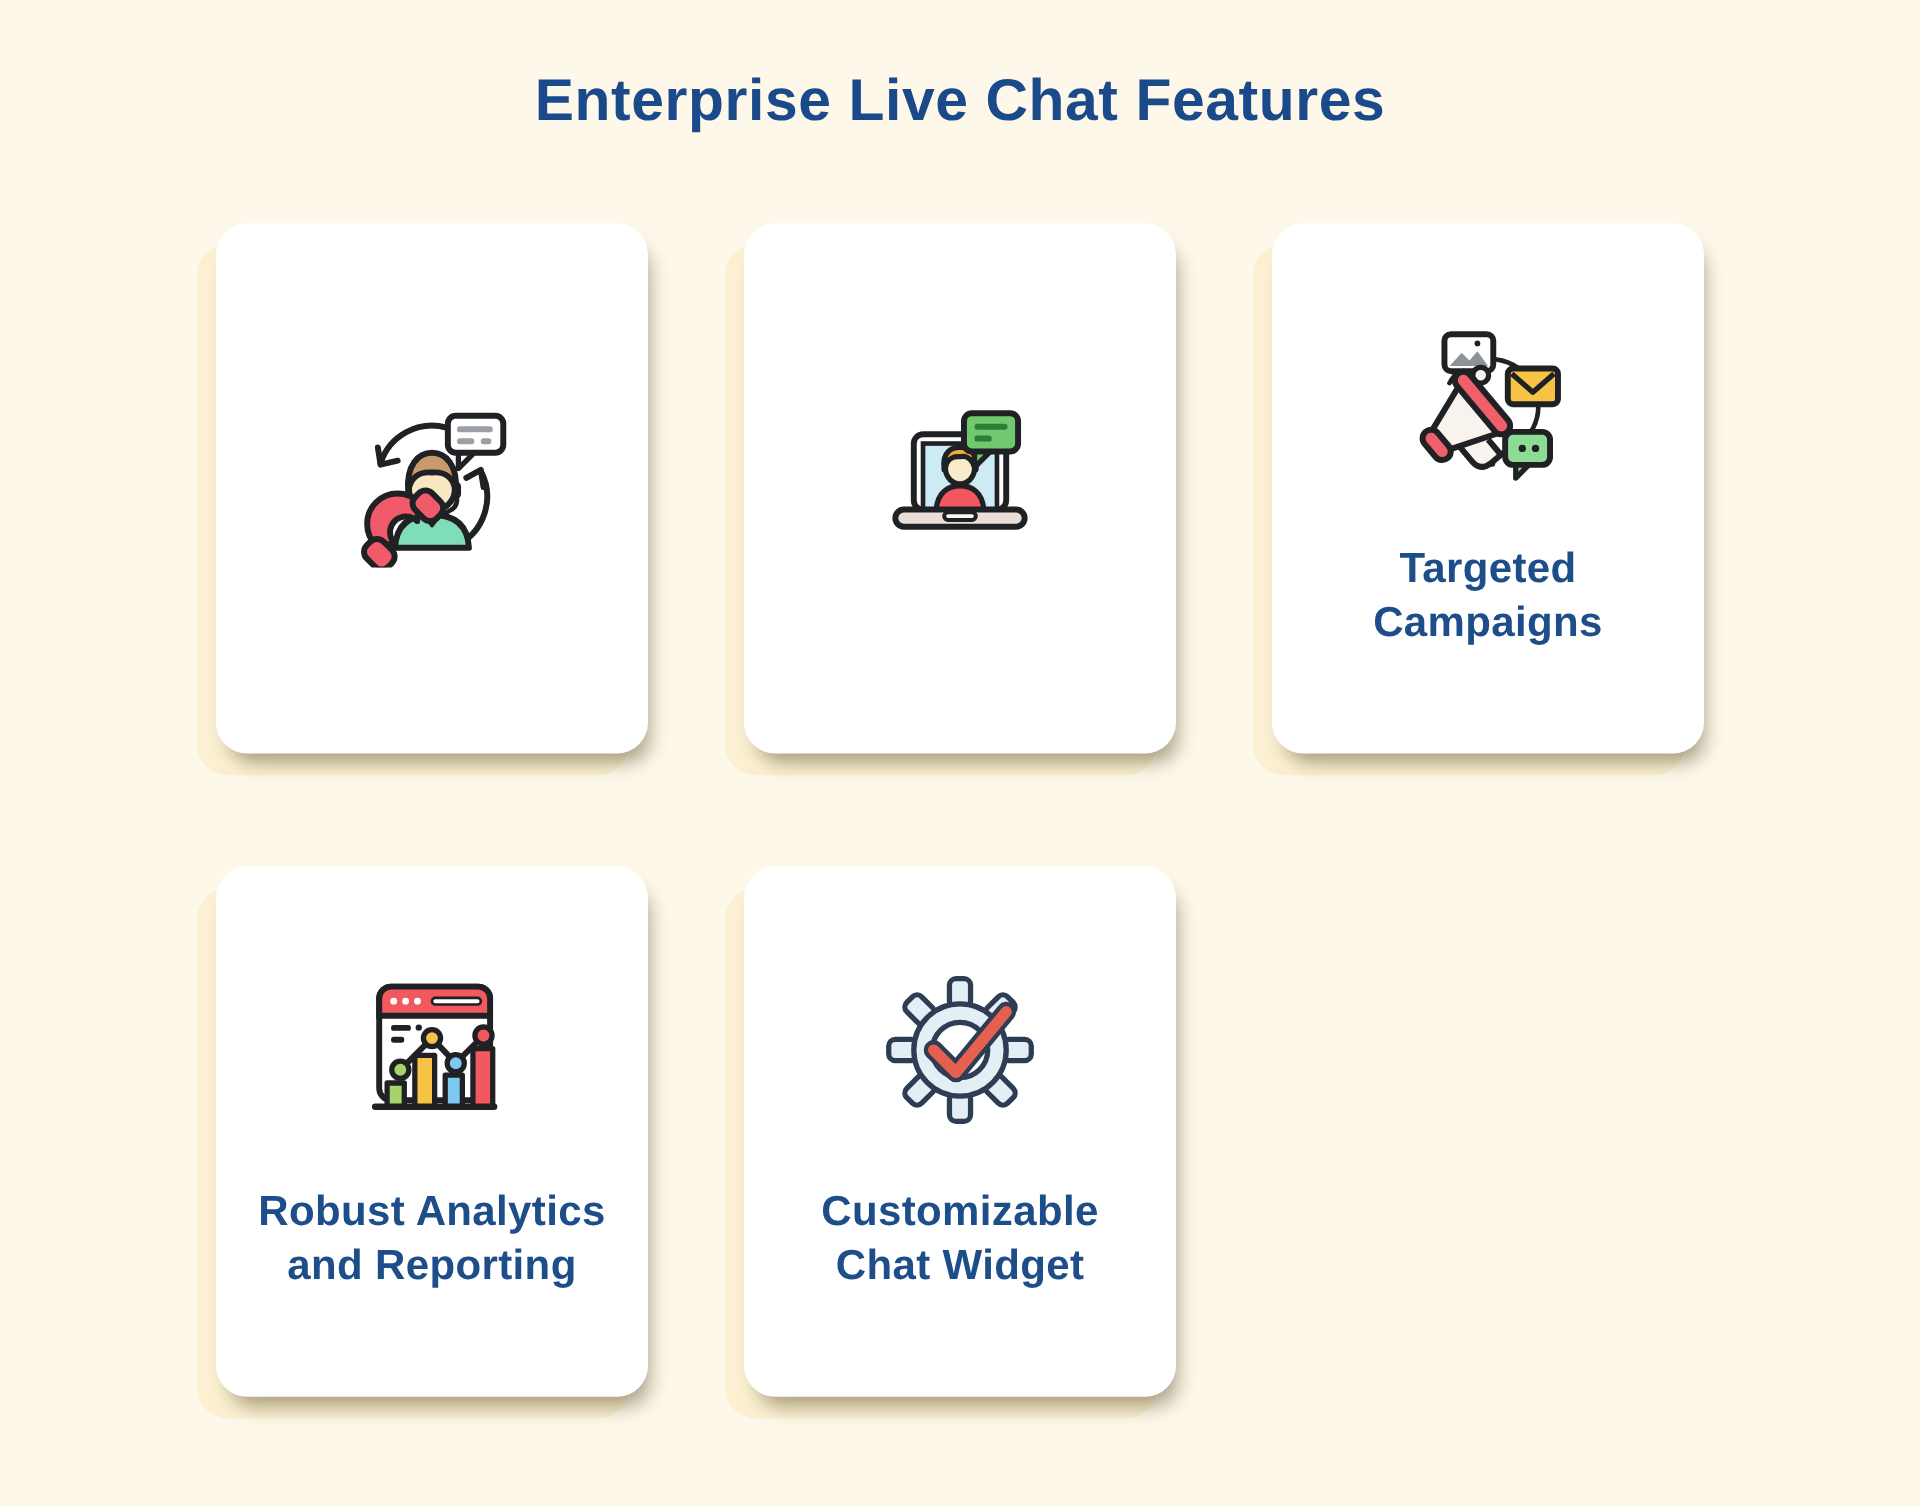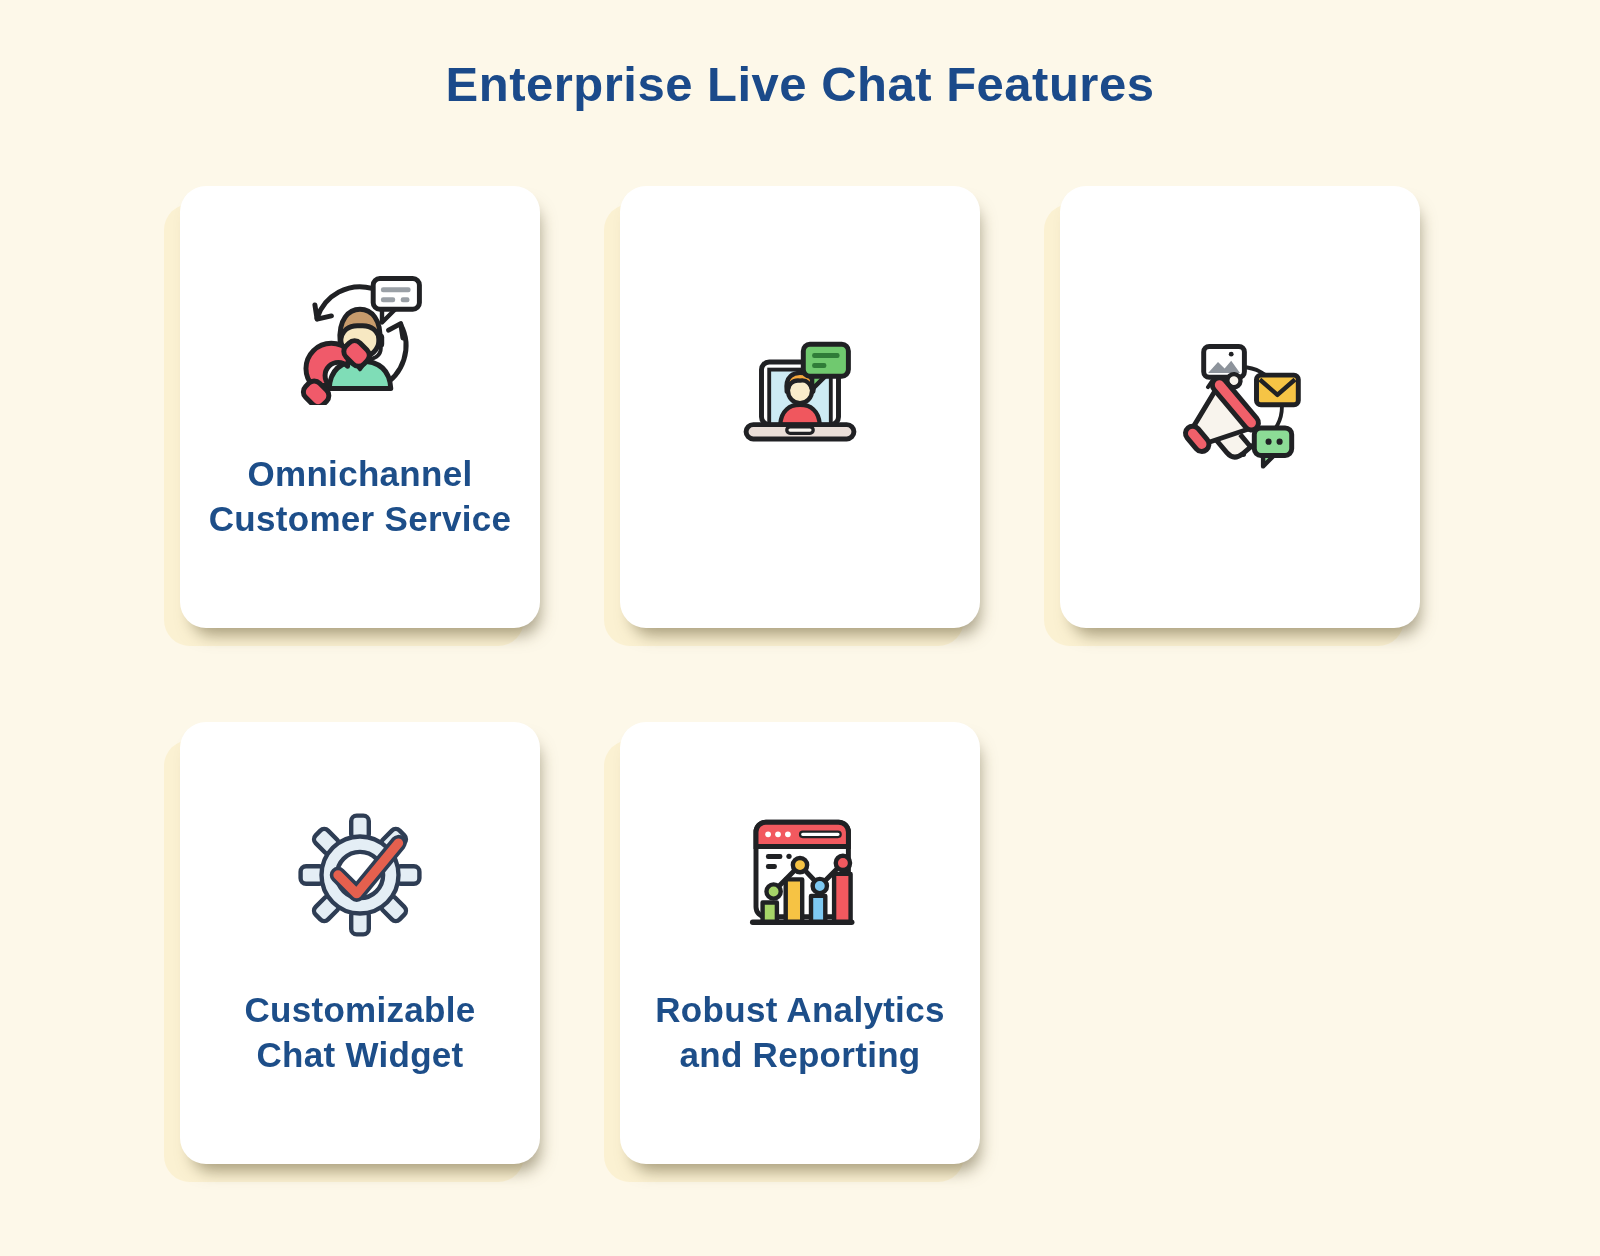--- a/index.html
+++ b/index.html
@@ -100,22 +100,20 @@
           <rect x="75" y="55" width="7" height="13" rx="3.5" fill="#202124"></rect>
           <path d="M 79 68 Q 79 79 62 79" stroke="#202124" stroke-width="3.5" stroke-linecap="round"></path>
           <circle cx="62" cy="79" r="3" fill="#202124"></circle>
           <g transform="rotate(-45 36 89)">
             <path d="M 13 86 A 23 23 0 0 1 59 86 L 48 95 A 12 12 0 0 0 24 95 Z" fill="#F05A6A" stroke="#202124" stroke-width="4.5" stroke-linejoin="round"></path>
             <rect x="1" y="81" width="18" height="23" rx="7" fill="#F05A6A" stroke="#202124" stroke-width="4.5"></rect>
             <rect x="53" y="81" width="18" height="23" rx="7" fill="#F05A6A" stroke="#202124" stroke-width="4.5"></rect>
           </g>
         </svg>
       </div>
-      <div class="card-label">Omnichannel
-Customer Service</div>
     </div>
 
     <div class="card">
       <div class="icon-box">
         <svg viewBox="0 0 120 120" fill="none">
           <rect x="25" y="19" width="70" height="57" rx="7" fill="#FFFFFF" stroke="#202124" stroke-width="4.5"></rect>
           <rect x="32" y="26" width="56" height="50" fill="#CDEBF4" stroke="#202124" stroke-width="3.5"></rect>
           <path d="M 42 76 C 43 63 51 58 60 58 C 69 58 77 63 78 76 Z" fill="#F0575E" stroke="#202124" stroke-width="4" stroke-linejoin="round"></path>
           <ellipse cx="60" cy="45" rx="11" ry="11.5" fill="#F9ECCB" stroke="#202124" stroke-width="4"></ellipse>
           <path d="M 48 46 C 46 31 55 29 60 29 C 70 29 74 37 72 46 C 69 37 65 35 60 36 C 53 35 50 39 48 46 Z" fill="#F6A83C" stroke="#202124" stroke-width="4" stroke-linejoin="round"></path>
@@ -147,43 +145,22 @@
             <circle cx="73" cy="49" r="6" fill="#F8F4ED" stroke="#202124" stroke-width="4"></circle>
             <rect x="54" y="37" width="13" height="58" rx="6.5" fill="#F0606A" stroke="#202124" stroke-width="4.5"></rect>
             <rect x="7" y="55" width="13" height="26" rx="6.5" fill="#F0606A" stroke="#202124" stroke-width="4.5"></rect>
           </g>
           <path d="M 81 102 L 81 114 L 93 102 Z" fill="#8CDC96" stroke="#202124" stroke-width="4" stroke-linejoin="round"></path>
           <rect x="73" y="79" width="34" height="25" rx="6" fill="#8CDC96" stroke="#202124" stroke-width="4.5"></rect>
           <circle cx="86" cy="91.5" r="2.8" fill="#202124"></circle>
           <circle cx="96" cy="91.5" r="2.8" fill="#202124"></circle>
         </svg>
       </div>
-    </div>
-
-    <div class="card">
-      <div class="icon-box">
-        <svg viewBox="0 0 120 120" fill="none">
-          <g fill="#E4EEF5" stroke="#2E3D54" stroke-width="4">
-            <rect x="52" y="6" width="16" height="22" rx="5"></rect>
-            <rect x="52" y="6" width="16" height="22" rx="5" transform="rotate(45 60 60)"></rect>
-            <rect x="52" y="6" width="16" height="22" rx="5" transform="rotate(90 60 60)"></rect>
-            <rect x="52" y="6" width="16" height="22" rx="5" transform="rotate(135 60 60)"></rect>
-            <rect x="52" y="6" width="16" height="22" rx="5" transform="rotate(180 60 60)"></rect>
-            <rect x="52" y="6" width="16" height="22" rx="5" transform="rotate(225 60 60)"></rect>
-            <rect x="52" y="6" width="16" height="22" rx="5" transform="rotate(270 60 60)"></rect>
-            <rect x="52" y="6" width="16" height="22" rx="5" transform="rotate(315 60 60)"></rect>
-            <circle cx="60" cy="60" r="35"></circle>
-            <circle cx="60" cy="60" r="21" fill="#FFFFFF"></circle>
-          </g>
-          <path d="M 40 60 L 57 77 L 95 31" stroke="#2E3D54" stroke-width="15" stroke-linecap="round" stroke-linejoin="round"></path>
-          <path d="M 40 60 L 57 77 L 95 31" stroke="#E5604E" stroke-width="8.5" stroke-linecap="round" stroke-linejoin="round"></path>
-        </svg>
-      </div>
-      <div class="card-label">Customizable
-Chat Widget</div>
+      <div class="card-label">Targeted
+Campaigns</div>
     </div>
 
     <div class="card">
       <div class="icon-box">
         <svg viewBox="0 0 120 120" fill="none">
           <rect x="20" y="12" width="84" height="86" rx="9" fill="#FFFFFF" stroke="#202124" stroke-width="4.5"></rect>
           <path d="M 29 12 H 95 A 9 9 0 0 1 104 21 V 34 H 20 V 21 A 9 9 0 0 1 29 12 Z" fill="#F2595F" stroke="#202124" stroke-width="4.5"></path>
           <circle cx="31" cy="23" r="2.6" fill="#FFFFFF"></circle>
           <circle cx="40" cy="23" r="2.6" fill="#FFFFFF"></circle>
           <circle cx="49" cy="23" r="2.6" fill="#FFFFFF"></circle>
@@ -200,14 +177,37 @@
           <circle cx="60" cy="51" r="6.5" fill="#F6C344" stroke="#202124" stroke-width="4"></circle>
           <circle cx="78" cy="70" r="6.5" fill="#7EC9F2" stroke="#202124" stroke-width="4"></circle>
           <circle cx="99" cy="49" r="6.5" fill="#F2595F" stroke="#202124" stroke-width="4"></circle>
           <path d="M 17 103 H 107" stroke="#202124" stroke-width="5" stroke-linecap="round"></path>
         </svg>
       </div>
       <div class="card-label">Robust Analytics
 and Reporting</div>
     </div>
 
+    <div class="card">
+      <div class="icon-box">
+        <svg viewBox="0 0 120 120" fill="none">
+          <g fill="#E4EEF5" stroke="#2E3D54" stroke-width="4">
+            <rect x="52" y="6" width="16" height="22" rx="5"></rect>
+            <rect x="52" y="6" width="16" height="22" rx="5" transform="rotate(45 60 60)"></rect>
+            <rect x="52" y="6" width="16" height="22" rx="5" transform="rotate(90 60 60)"></rect>
+            <rect x="52" y="6" width="16" height="22" rx="5" transform="rotate(135 60 60)"></rect>
+            <rect x="52" y="6" width="16" height="22" rx="5" transform="rotate(180 60 60)"></rect>
+            <rect x="52" y="6" width="16" height="22" rx="5" transform="rotate(225 60 60)"></rect>
+            <rect x="52" y="6" width="16" height="22" rx="5" transform="rotate(270 60 60)"></rect>
+            <rect x="52" y="6" width="16" height="22" rx="5" transform="rotate(315 60 60)"></rect>
+            <circle cx="60" cy="60" r="35"></circle>
+            <circle cx="60" cy="60" r="21" fill="#FFFFFF"></circle>
+          </g>
+          <path d="M 40 60 L 57 77 L 95 31" stroke="#2E3D54" stroke-width="15" stroke-linecap="round" stroke-linejoin="round"></path>
+          <path d="M 40 60 L 57 77 L 95 31" stroke="#E5604E" stroke-width="8.5" stroke-linecap="round" stroke-linejoin="round"></path>
+        </svg>
+      </div>
+      <div class="card-label">Customizable
+Chat Widget</div>
+    </div>
+
   </div>
 </div>
 
 </body></html>

